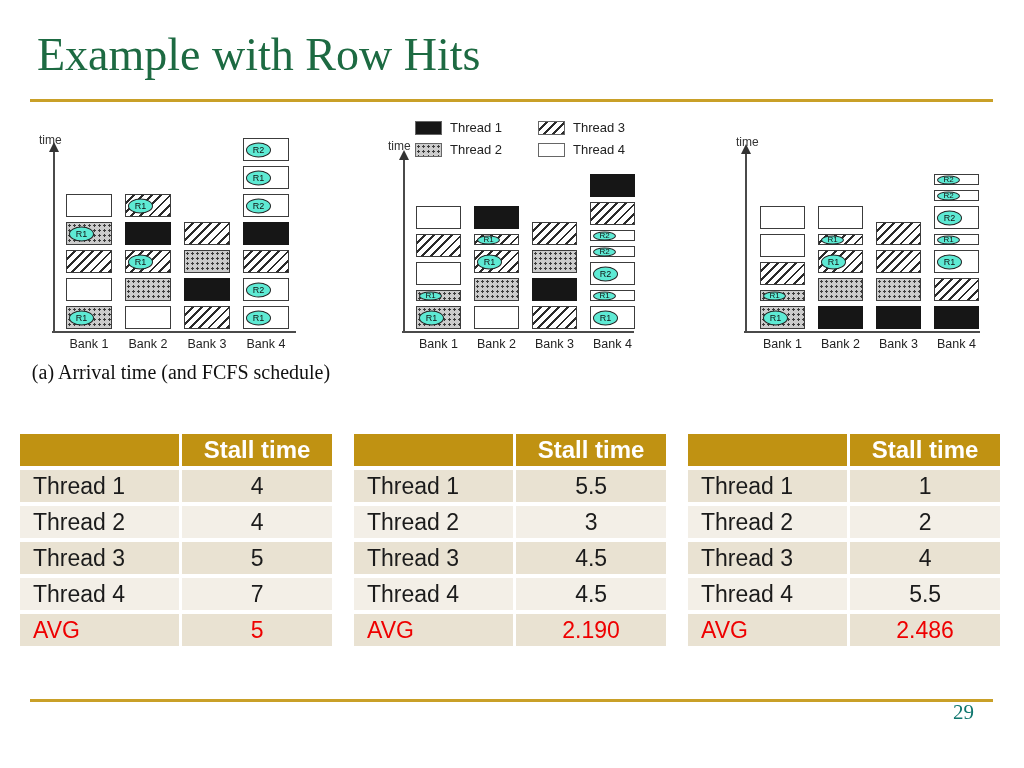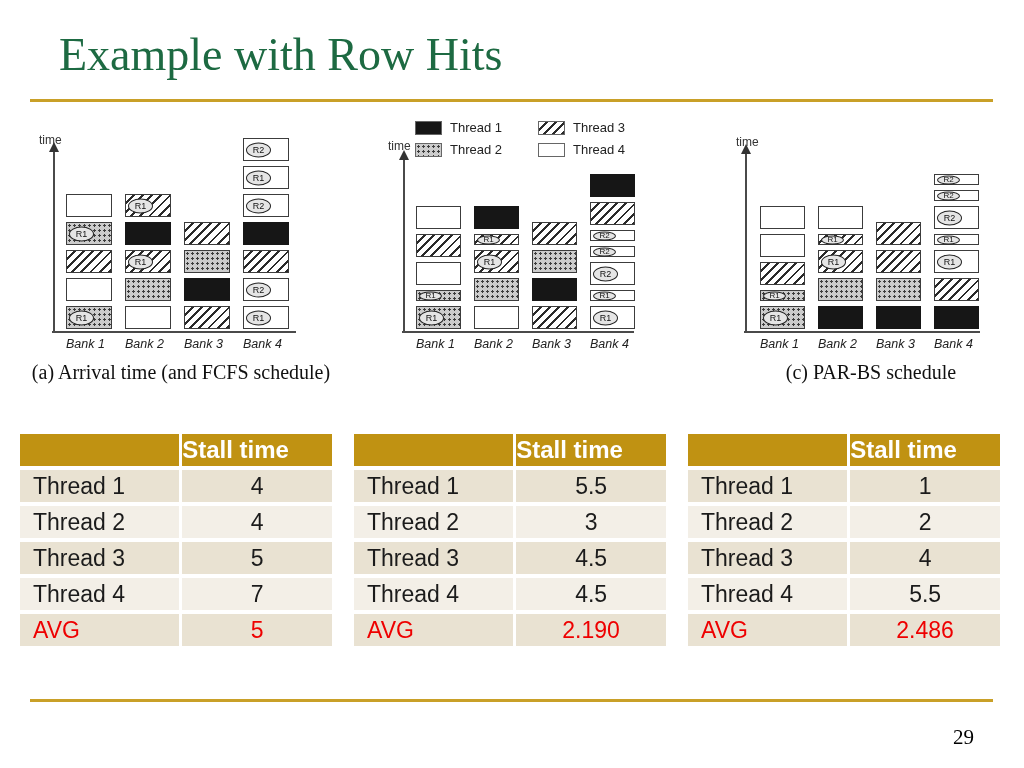--- a/index.html
+++ b/index.html
@@ -10,25 +10,25 @@
     --row-dark:#E9E2D2;
     --row-light:#F3EFE7;
     --avg-red:#EE0000;
   }
   *{margin:0;padding:0;box-sizing:border-box;}
   html,body{width:1024px;height:768px;background:#fff;overflow:hidden;}
   .slide{position:relative;width:1024px;height:768px;background:#fff;
          font-family:"Liberation Sans",sans-serif;}
 
   .title{position:absolute;left:37px;top:28px;font:46px "Liberation Serif",serif;
-         color:var(--title-green);white-space:nowrap;margin-left:22px;}
+         color:var(--title-green);white-space:nowrap;}
   .rule{position:absolute;left:30px;right:31px;height:3px;background:var(--gold-rule);}
   .rule-top{top:99px;}
   .rule-bottom{top:699px;}
-  .pageno{position:absolute;top:725px;right:50px;font:21px "Liberation Serif",serif;color:#000000;}
+  .pageno{position:absolute;top:700px;right:50px;font:21px "Liberation Serif",serif;color:#0f766e;}
 
   
   .figs{position:absolute;top:118px;left:0;width:1024px;height:270px;}
   .diagram{position:absolute;top:0;height:270px;}
   #diag-a{left:30px;width:302px;}
   #diag-b{left:383px;width:292px;}
   #diag-c{left:725px;width:292px;}
 
   .time{position:absolute;font:12px "Liberation Sans",sans-serif;color:#333;text-align:center;}
   #diag-a .time{left:9px;top:15px;}
@@ -53,54 +53,54 @@
   #diag-b .block,#diag-c .block{width:45px;}
   .block.half{height:11px;}
   .p-black{background:#161616;border-color:#161616;}
   .p-white{background:#fff;}
   .p-dot{background-color:#cccccc;
          background-image:radial-gradient(circle,#3c3c3c 33%,transparent 38%);
          background-size:5px 5px;}
   .p-hatch{background:repeating-linear-gradient(135deg,#fff 0px,#fff 4.5px,#2a2a2a 4.5px,#2a2a2a 6.5px);}
 
   .rlabel{position:absolute;left:2px;top:50%;transform:translateY(-50%);
-          width:25px;height:15px;background:#e5e5e5;border:1.5px solid #222;border-radius:50%;
+          width:25px;height:15px;background:#5eead4;border:1.5px solid #222;border-radius:50%;
           font:9px/12px "Liberation Sans",sans-serif;text-align:center;color:#111;}
   .half .rlabel{height:9px;width:23px;font-size:8px;line-height:6px;}
 
   .baseline{position:absolute;bottom:55px;height:2px;background:#4a4a4a;}
   #diag-a .baseline{left:22px;width:244px;}
   #diag-b .baseline{left:19px;width:232px;}
   #diag-c .baseline{left:19px;width:236px;}
 
   .bank-labels{position:absolute;bottom:37px;display:flex;gap:13px;
                font:12.5px "Liberation Sans",sans-serif;color:#222;}
   #diag-a .bank-labels{left:36px;}
   #diag-b .bank-labels{left:33px;}
   #diag-c .bank-labels{left:35px;}
-  .bank-labels span{width:46px;font-style:italic;}
+  .bank-labels span{width:46px;text-align:center;}
   #diag-b .bank-labels span,#diag-c .bank-labels span{width:45px;}
 
   .caption{position:absolute;bottom:4px;left:0;right:0;text-align:center;
            font:20px "Liberation Serif",serif;color:#101010;white-space:nowrap;}
 
   .legend{position:absolute;top:2px;left:32px;display:grid;
           grid-template-columns:auto auto;column-gap:36px;row-gap:7px;}
   .legend-item{display:flex;align-items:center;gap:8px;}
   .swatch{width:27px;height:14px;border:1px solid #666;flex:0 0 auto;}
   .legend-label{font:13px "Liberation Sans",sans-serif;color:#222;}
 
   
   .tables{position:absolute;top:434px;left:20px;right:24px;display:flex;gap:22px;}
   table.stall{flex:1;border-collapse:separate;border-spacing:0;table-layout:fixed;}
   table.stall col.c-lbl{width:52%;}
   table.stall col.c-val{width:48%;}
   table.stall th,table.stall td{height:36px;border-bottom:4px solid #fff;}
   table.stall th{background:var(--header-bg);color:var(--header-text);
-      font:bold 24px "Liberation Sans",sans-serif;text-align:left;}
+      font:bold 24px "Liberation Sans",sans-serif;text-align:center;}
   table.stall th.lbl{border-right:3px solid #fff;}
   table.stall td{font:23px "Liberation Sans",sans-serif;color:#1b1b1b;background:var(--row-light);}
   table.stall tr.dark td{background:var(--row-dark);}
   table.stall td.lbl{padding-left:13px;text-align:left;border-right:3px solid #fff;}
   table.stall td.val{text-align:center;}
   table.stall tr.avg td{color:var(--avg-red);}
 </style>
 </head>
 <body>
 
@@ -300,21 +300,20 @@
             </div>
           </div>
         </div>
         <div class="baseline"></div>
         <div class="bank-labels">
           <span>Bank 1</span>
           <span>Bank 2</span>
           <span>Bank 3</span>
           <span>Bank 4</span>
         </div>
-        <div class="caption">(c) PAR-BS schedule</div>
       </div>
   </div>
 
   <div class="tables">
     <table class="stall">
         <colgroup>
           <col class="c-lbl">
           <col class="c-val">
         </colgroup>
         <thead>

